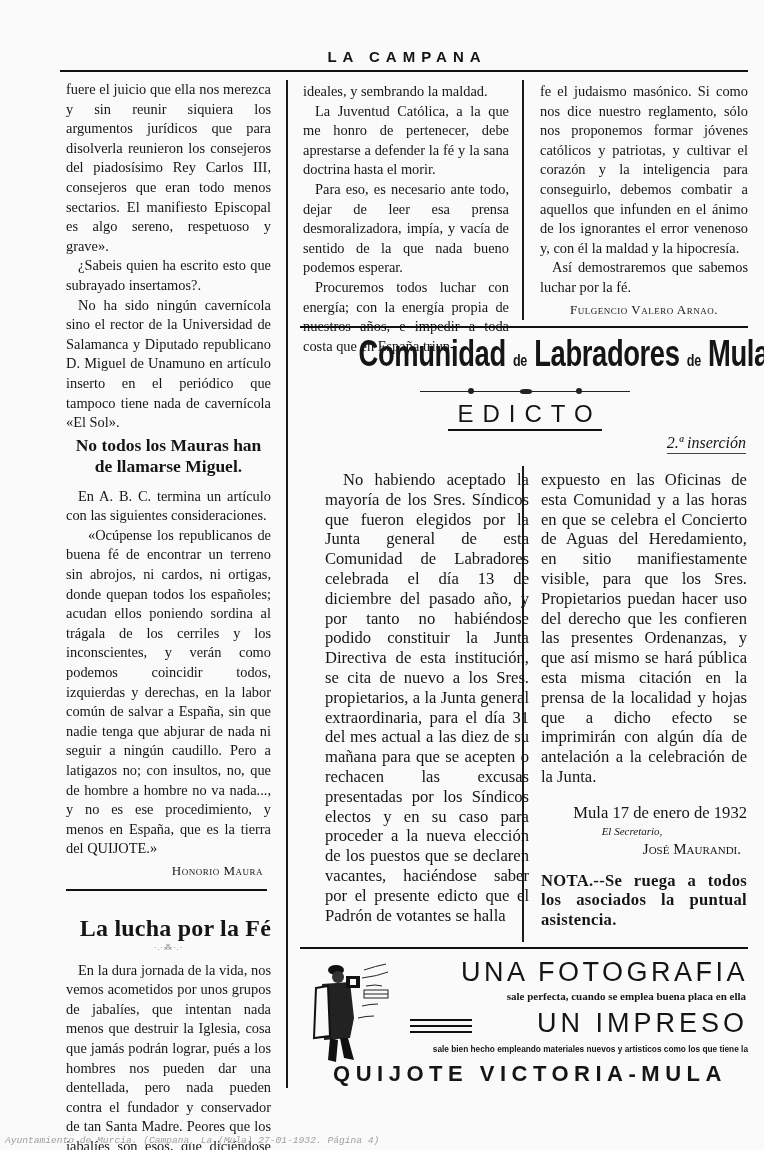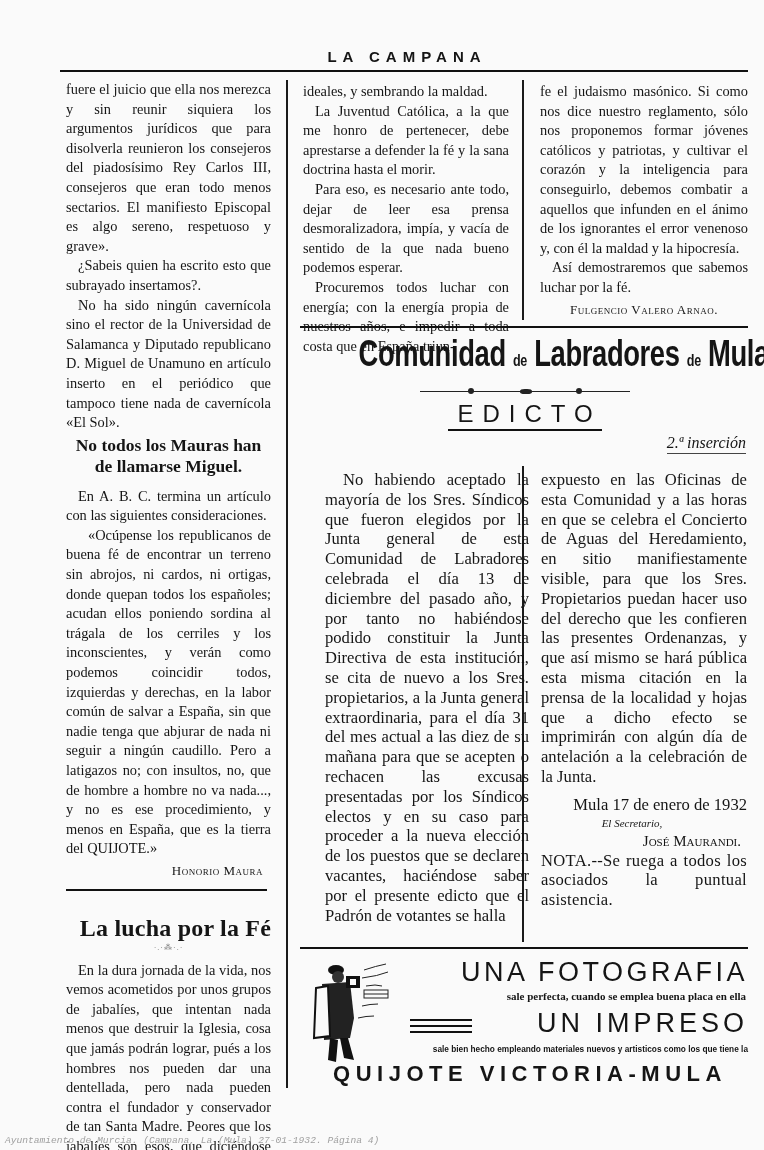--- a/index.html
+++ b/index.html
@@ -37,24 +37,24 @@
   .edict-orn { position: relative; width: 210px; height: 10px; margin: 2px auto 0; }
   .edict-orn .line { position: absolute; left: 0; right: 0; top: 4px; border-top: 1px solid #222; }
   .edict-orn .dot { position: absolute; top: 1px; width: 6px; height: 6px; border-radius: 50%; background: #222; }
   .edict-sub { font-family: "Liberation Sans", "DejaVu Sans", sans-serif; font-size: 24px; letter-spacing: 9px; line-height: 30px; display: inline-block; padding-left: 9px; border-bottom: 2px solid #111; margin-top: 2px; font-weight: normal; }
   .insercion { position: absolute; right: 18px; top: 433px; font-style: italic; font-size: 16px; border-bottom: 1px solid #444; line-height: 20px; }
 
   .ecol { position: absolute; font-size: 16.6px; line-height: 19.8px; text-align: justify; }
   .ecol p { text-indent: 18px; }
   #ecol1 { left: 303px; top: 470px; width: 204px; margin-left: 22px; }
   #ecol2 { left: 541px; top: 470px; width: 206px; }
-  .date-line { text-align: right; margin-top: 8px; }
+  .date-line { text-align: right; margin-top: 16px; }
   .secretario { text-align: center; font-style: italic; font-size: 11px; line-height: 16px; padding-right: 24px; }
   .secretary-name { text-align: right; font-variant: small-caps; font-size: 15px; line-height: 20px; padding-right: 6px; }
-  .nota { font-weight: normal; margin-top: 0; text-indent: 0 !important; letter-spacing: 0.3px; }
+  .nota { font-weight: bold; margin-top: 12px; text-indent: 0 !important; letter-spacing: 0.3px; }
 
   .ad { position: absolute; left: 300px; top: 950px; width: 450px; height: 142px; }
   .ad-figure { position: absolute; left: 6px; top: 8px; width: 90px; height: 110px; }
   .ad-line1 { position: absolute; left: 108px; top: 6px; width: 340px; text-align: right; font-family: "Liberation Sans", "DejaVu Sans", sans-serif; font-size: 27px; letter-spacing: 3.5px; line-height: 32px; }
   .ad-line2 { position: absolute; left: 100px; top: 38px; width: 346px; text-align: right; font-weight: bold; font-size: 11px; line-height: 16px; }
   .ad-line3 { position: absolute; left: 108px; top: 56px; width: 340px; text-align: right; font-family: "Liberation Sans", "DejaVu Sans", sans-serif; font-size: 27px; letter-spacing: 4px; line-height: 34px; }
   .ad-bars { position: absolute; left: 110px; top: 69px; width: 62px; }
   .ad-bars div { border-top: 2px solid #111; margin-bottom: 4px; }
   .ad-line4 { position: absolute; left: 104px; top: 92px; width: 344px; text-align: right; font-family: "Liberation Sans", "DejaVu Sans", sans-serif; font-weight: bold; font-size: 9px; line-height: 14px; transform: scaleX(0.92); transform-origin: right; white-space: nowrap; }
   .ad-line5 { position: absolute; left: 12px; top: 110px; width: 436px; text-align: center; font-family: "Liberation Sans", "DejaVu Sans", sans-serif; font-weight: 900; font-size: 22px; letter-spacing: 5.5px; line-height: 28px; white-space: nowrap; }

